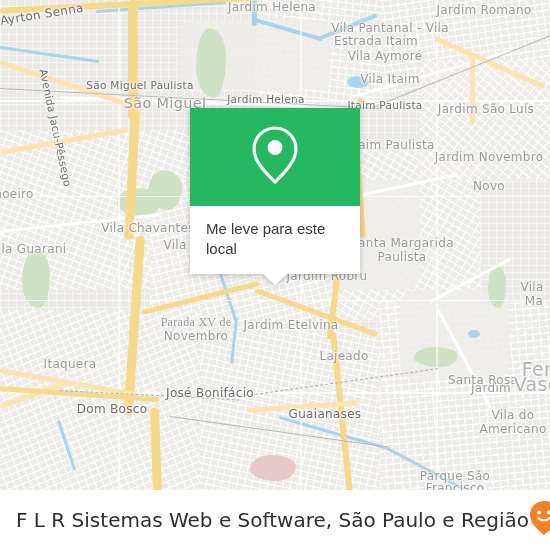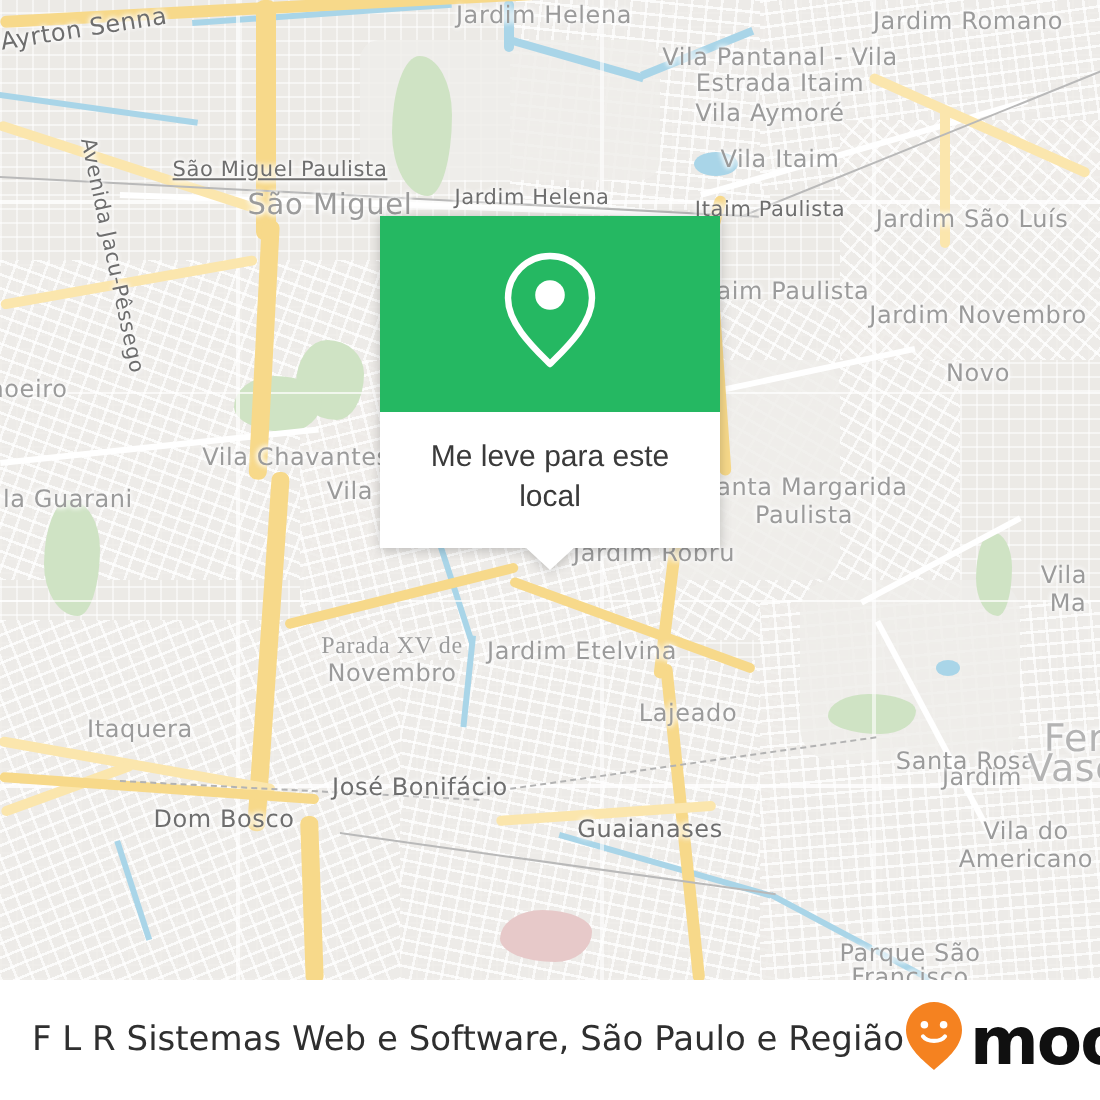--- a/index.html
+++ b/index.html
@@ -69,21 +69,21 @@
     z-index: 40;
   }
   #popup .pop-head {
     height: 98px;
     background: #25b862;
     display: flex; align-items: center; justify-content: center;
   }
   #popup .pop-body {
     background: #ffffff;
     padding: 13px 16px 15px;
-    text-align: center;
+    text-align: left;
     font-size: 15px;
     color: #3a3a3a;
     line-height: 1.32;
     font-family: "Liberation Sans", sans-serif;
   }
   #popup .pop-tail {
     position: absolute; left: 50%; bottom: -11px;
     width: 0; height: 0; transform: translateX(-50%);
     border-left: 13px solid transparent;
     border-right: 13px solid transparent;
@@ -107,21 +107,21 @@
 
   
   #footer {
     position: absolute; left: 0; top: 490px;
     width: 550px; height: 60px;
     background: #ffffff;
     display: flex; align-items: center; justify-content: space-between;
     padding: 0 14px 0 16px;
   }
   #footer .f-title {
-    font-size: 17px; color: #2f2f2f;
+    font-size: 20px; color: #2f2f2f;
     font-family: "DejaVu Sans", sans-serif;
     white-space: nowrap;
   }
   .brand { display: flex; align-items: center; gap: 3px; }
   .brand .brand-name {
     font-size: 33px; font-weight: bold; color: #101010;
     font-family: "DejaVu Sans", sans-serif;
     letter-spacing: -1px;
   }
 </style>
@@ -209,24 +209,24 @@
     <div class="rail" style="left:370px;top:108px;width:200px;transform:rotate(-22deg);"></div>
     <div class="rail-d" style="left:60px;top:390px;width:180px;transform:rotate(3deg);"></div>
     <div class="rail-d" style="left:240px;top:396px;width:200px;transform:rotate(-8deg);"></div>
     <div class="rail" style="left:170px;top:416px;width:220px;transform:rotate(8deg);"></div>
 
     <div id="labels">
         <div class="lbl sz-m dark" style="left: 42px; top: 15px; transform: translate(-50%, -50%) rotate(-9deg);">Ayrton Senna</div>
         <div class="lbl sz-m" style="left: 272px; top: 8px;">Jardim Helena</div>
         <div class="lbl sz-m" style="left: 484px; top: 11px;">Jardim Romano</div>
         <div class="lbl sz-m" style="left: 390px; top: 29px;">Vila Pantanal - Vila</div>
-        <div class="lbl sz-m" style="left: 390px; top: 42px;">Estrada Itaim</div>
+        <div class="lbl sz-m" style="left: 376px; top: 42px;">Estrada Itaim</div>
         <div class="lbl sz-m" style="left: 385px; top: 57px;">Vila Aymoré</div>
         <div class="lbl sz-m" style="left: 390px; top: 80px;">Vila Itaim</div>
-        <div class="lbl sz-s dark" style="left: 140px; top: 86px; text-decoration: underline;">São Miguel Paulista</div>
+        <div class="lbl sz-s dark" style="left: 140px; top: 86px;">São Miguel Paulista</div>
         <div class="lbl sz-l" style="left: 165px; top: 103px;">São Miguel</div>
         <div class="lbl sz-s dark" style="left: 266px; top: 100px;">Jardim Helena</div>
         <div class="lbl sz-s dark" style="left: 385px; top: 106px;">Itaim Paulista</div>
         <div class="lbl sz-m" style="left: 486px; top: 110px;">Jardim São Luís</div>
         <div class="lbl sz-m" style="left: 392px; top: 146px;">Itaim Paulista</div>
         <div class="lbl sz-m" style="left: 489px; top: 158px;">Jardim Novembro</div>
         <div class="lbl sz-m" style="left: 489px; top: 187px;">Novo</div>
         <div class="lbl sz-m" style="left: 14px; top: 195px;">hoeiro</div>
         <div class="lbl sz-s dark" style="left: 55px; top: 128px; transform: translate(-50%, -50%) rotate(78deg);">Avenida Jacu-Pêssego</div>
         <div class="lbl sz-m" style="left: 148px; top: 229px;">Vila Chavantes</div>

